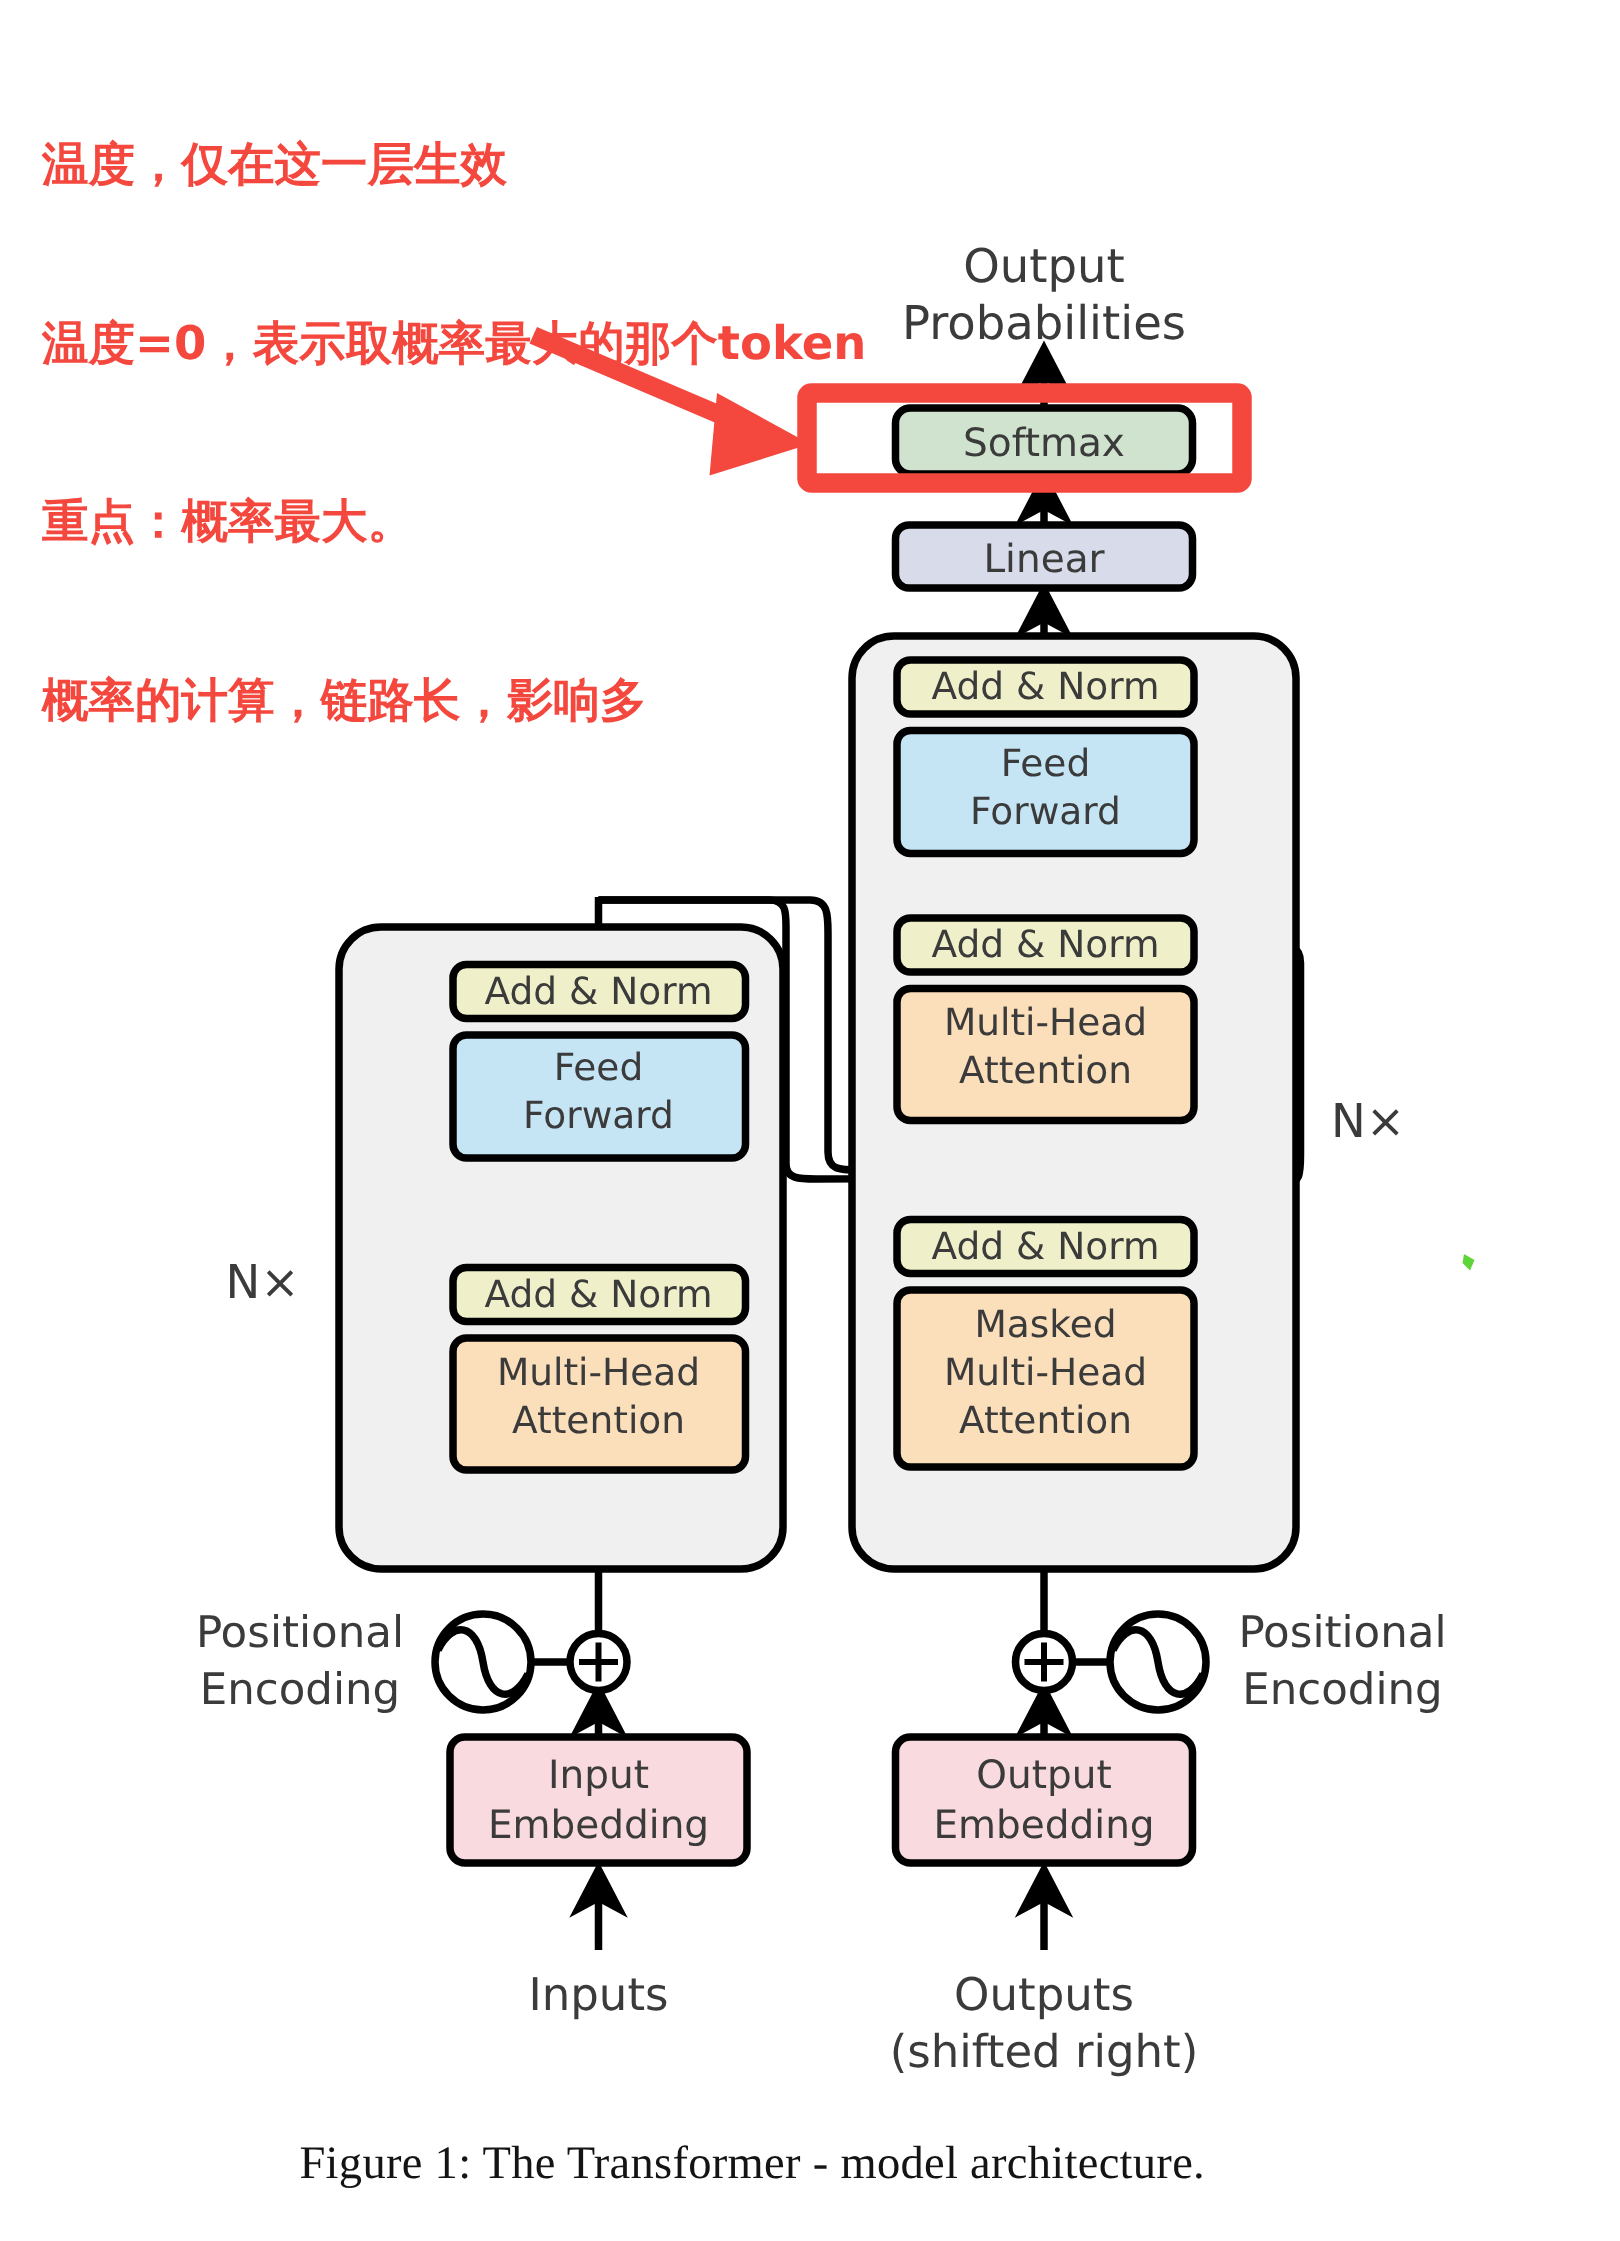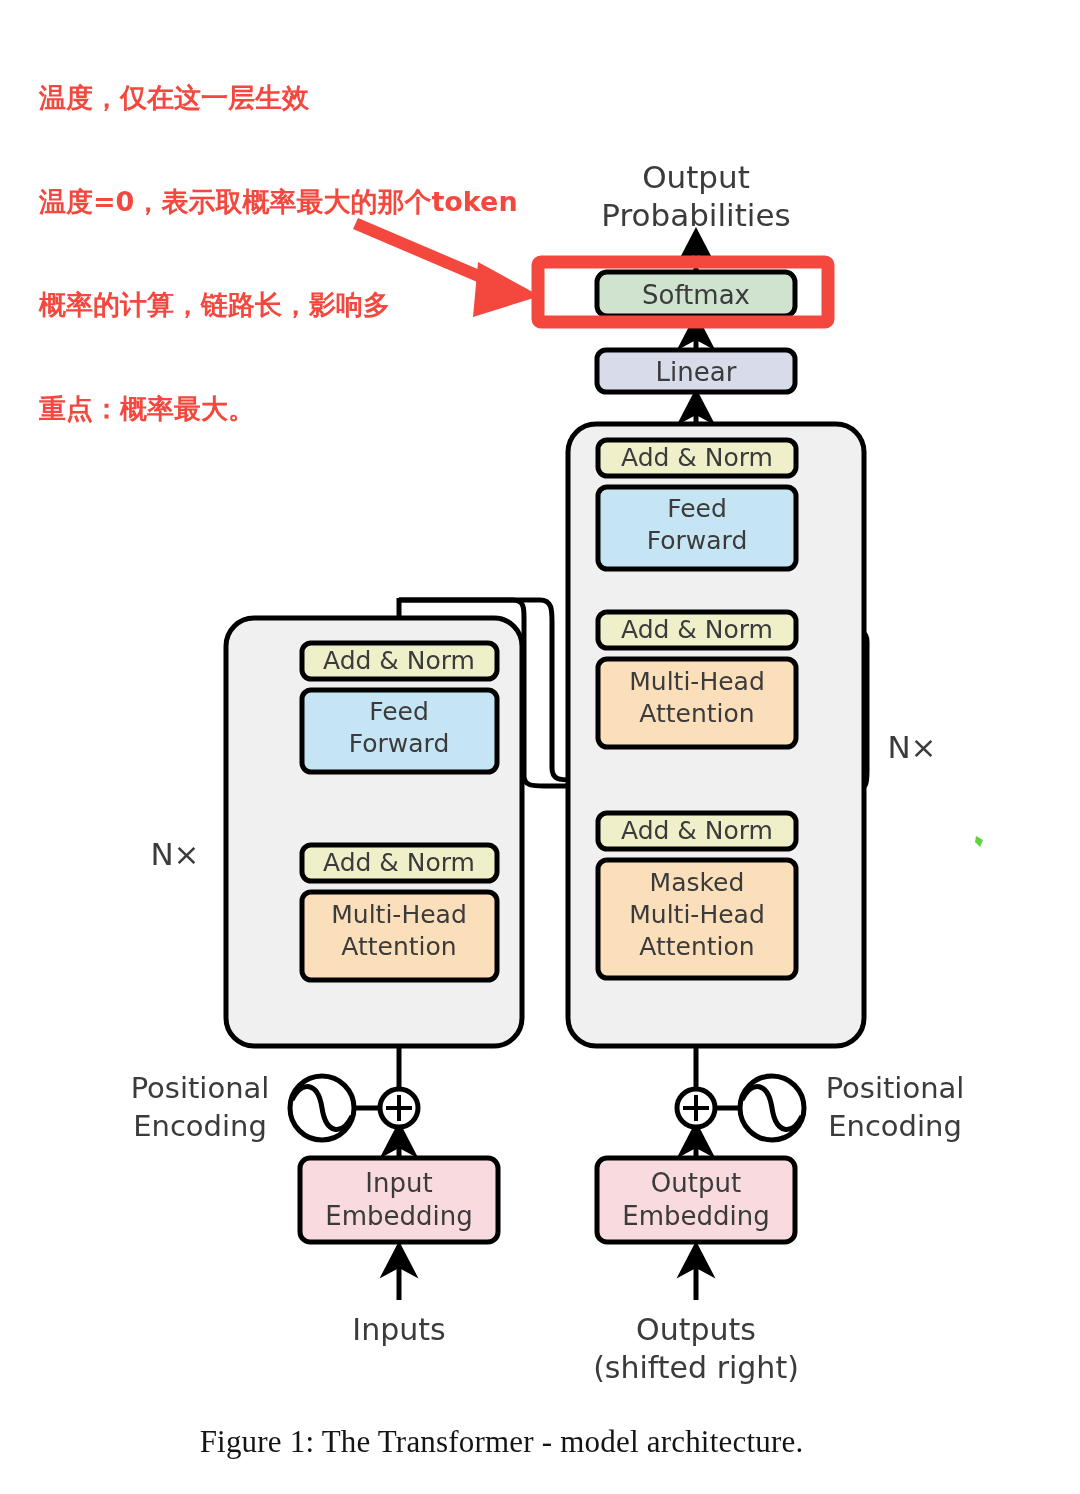--- a/index.html
+++ b/index.html
@@ -4,46 +4,45 @@
 <style>
   html,body{margin:0;padding:0;background:#ffffff;}
   body{width:1080px;height:1494px;position:relative;overflow:hidden;
        font-family:"DejaVu Sans","Liberation Sans",sans-serif;}
 
   #stage{position:absolute;left:0;top:0;width:1080px;height:1494px;}
 
   
   .annot{
     position:absolute;left:28px;top:12px;width:720px;
-    color:#f4483f;font-weight:bold;font-size:27px;line-height:1.28;
+    color:#f4483f;font-weight:bold;font-size:31px;line-height:1.28;
     font-family:"DejaVu Sans","Liberation Sans",sans-serif;
     white-space:pre-wrap;
-    margin-left:11px;
   }
   .annot div{white-space:nowrap;}
 
   
   #diagram{position:absolute;left:0;top:0;width:1080px;height:1494px;}
 
   .cap{
     position:absolute;left:0;top:1424px;width:1003px;text-align:center;
     font-family:"Liberation Serif","DejaVu Serif",serif;
     font-size:31px;color:#141414;letter-spacing:.2px;
   }
 </style>
 </head>
 <body>
 
 <div id="stage">
 
   <div class="annot">
     <div>温度，仅在这一层生效</div>
     <div>温度=0，表示取概率最大的那个token</div>
+    <div>重点：概率最大。</div>
     <div>概率的计算，链路长，影响多</div>
-    <div>重点：概率最大。</div>
   </div>
 
   <svg id="diagram" viewBox="0 0 1080 1494">
     <defs>
       <marker id="ah" markerWidth="9" markerHeight="9" refX="7.0" refY="4.5" orient="auto" markerUnits="strokeWidth">
         <path d="M0.5,0.6 L8,4.5 L0.5,8.4 L2.6,4.5 Z" fill="#000"></path>
       </marker>
     </defs>
 
     <g stroke="#000" stroke-width="5" fill="none" stroke-linecap="butt">

